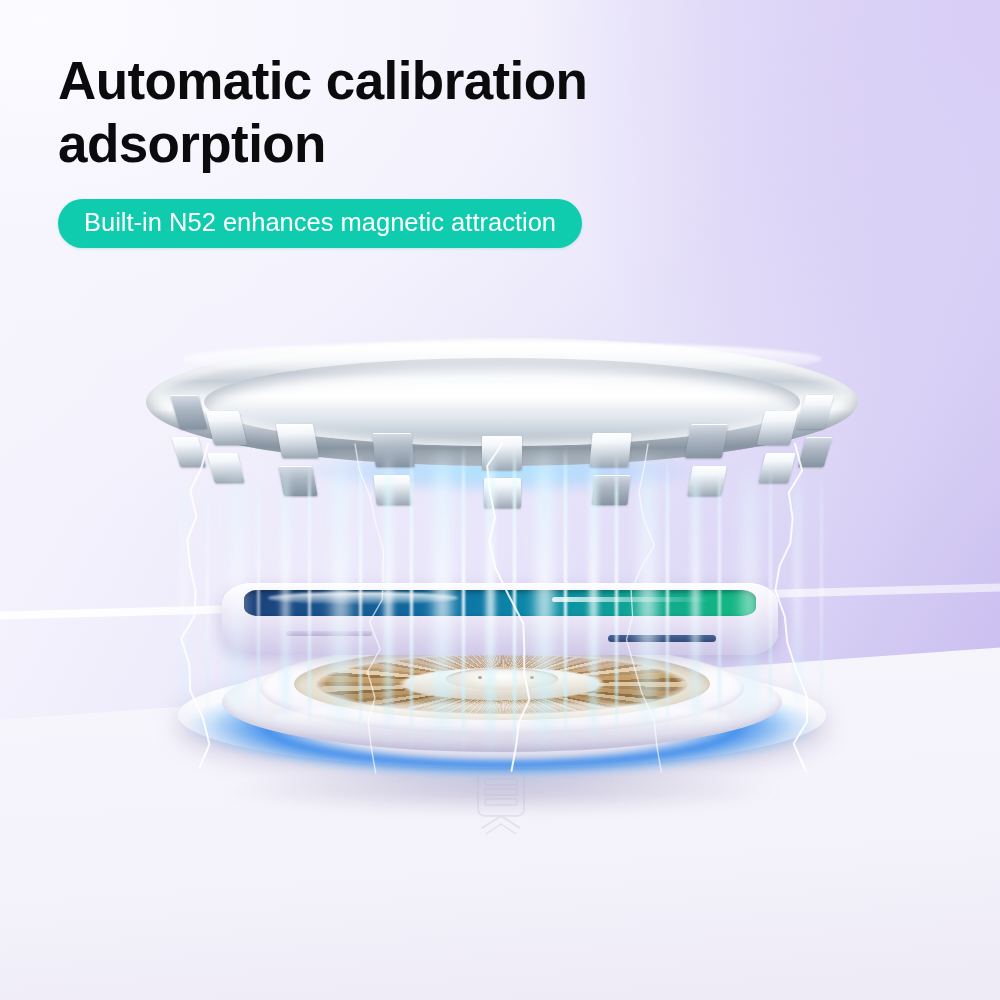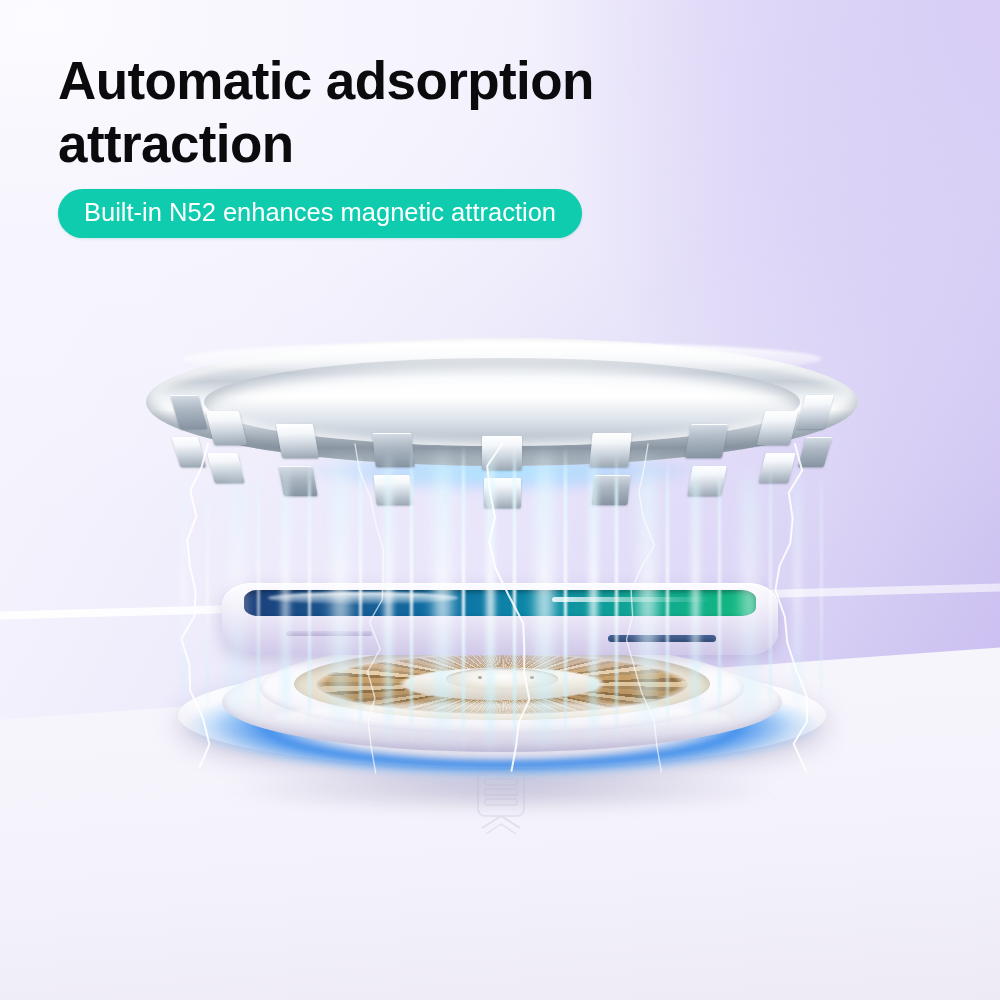--- a/index.html
+++ b/index.html
@@ -41,21 +41,21 @@
     background:linear-gradient(90deg, rgba(255,255,255,0.95), rgba(255,255,255,0.55));
     filter:blur(0.6px);
   }
 
   
   .copy{ position:absolute; left:58px; top:50px; width:760px; z-index:40; }
   .headline{
     font-size:53px; line-height:1.18; font-weight:700;
     color:#0B0B0D; letter-spacing:-0.6px;
   }
-  .badges{ margin-top:14px; display:flex; flex-direction:column; align-items:flex-start; gap:13px; }
+  .badges{ margin-top:24px; display:flex; flex-direction:column; align-items:flex-start; gap:13px; }
   .badge{
     display:inline-block;
     border-radius:999px;
     padding:9px 26px 11px 26px;
     font-size:25.5px; line-height:1.15;
     color:#FFFFFF; white-space:nowrap;
     background:#10CCAE;
     box-shadow:0 1px 3px rgba(16,160,140,0.18);
   }
 
@@ -355,21 +355,21 @@
       <rect x="13" y="19" width="32" height="6" rx="2" fill="none" stroke="#B9B4CE" stroke-width="1.4"></rect>
       <rect x="13" y="29" width="32" height="6" rx="2" fill="none" stroke="#B9B4CE" stroke-width="1.4"></rect>
       <path d="M10 58 L29 46 L48 58" fill="none" stroke="#B9B4CE" stroke-width="1.8"></path>
       <path d="M14 64 L29 54 L44 64" fill="none" stroke="#B9B4CE" stroke-width="1.4"></path>
     </svg>
 
   </div>
 
   <div class="copy">
     <h1 class="headline">
-      <span>Automatic adsorption</span><br>
-      <span>attraction</span>
+      <span>Automatic calibration</span><br>
+      <span>adsorption</span>
     </h1>
     <div class="badges">
       <span class="badge">Built-in N52 enhances magnetic attraction</span>
     </div>
   </div>
 
 </div>
 
 </body></html>

